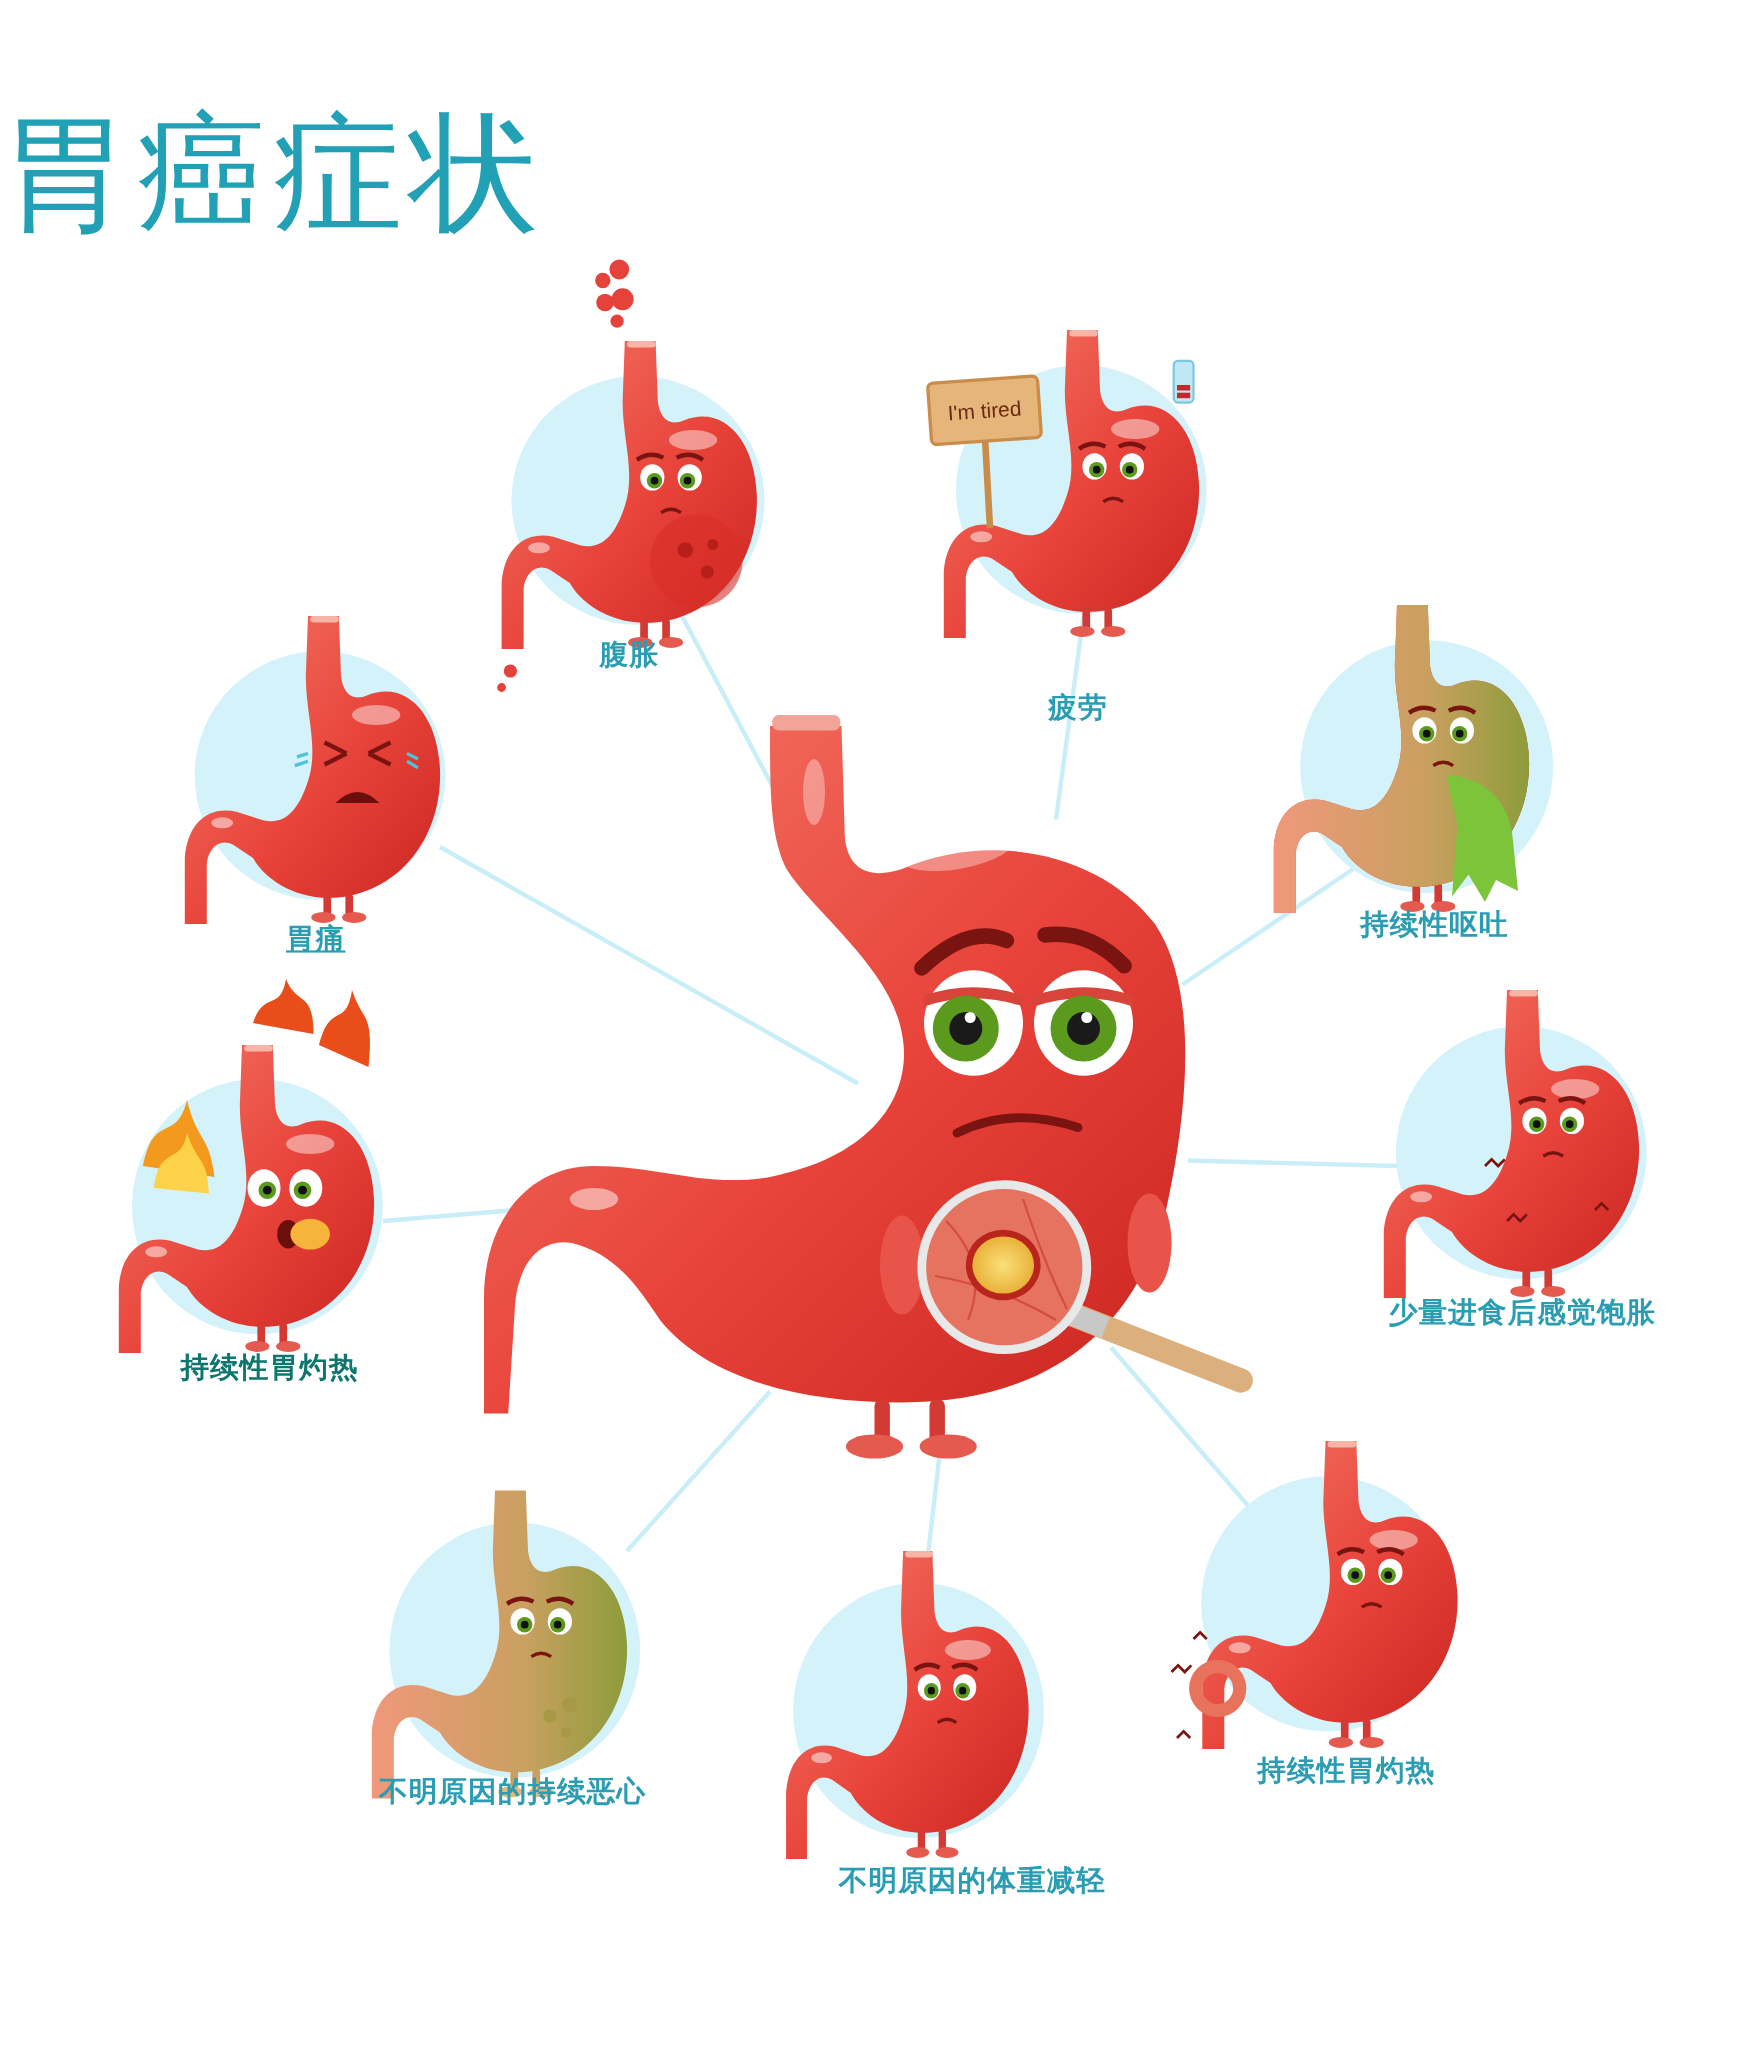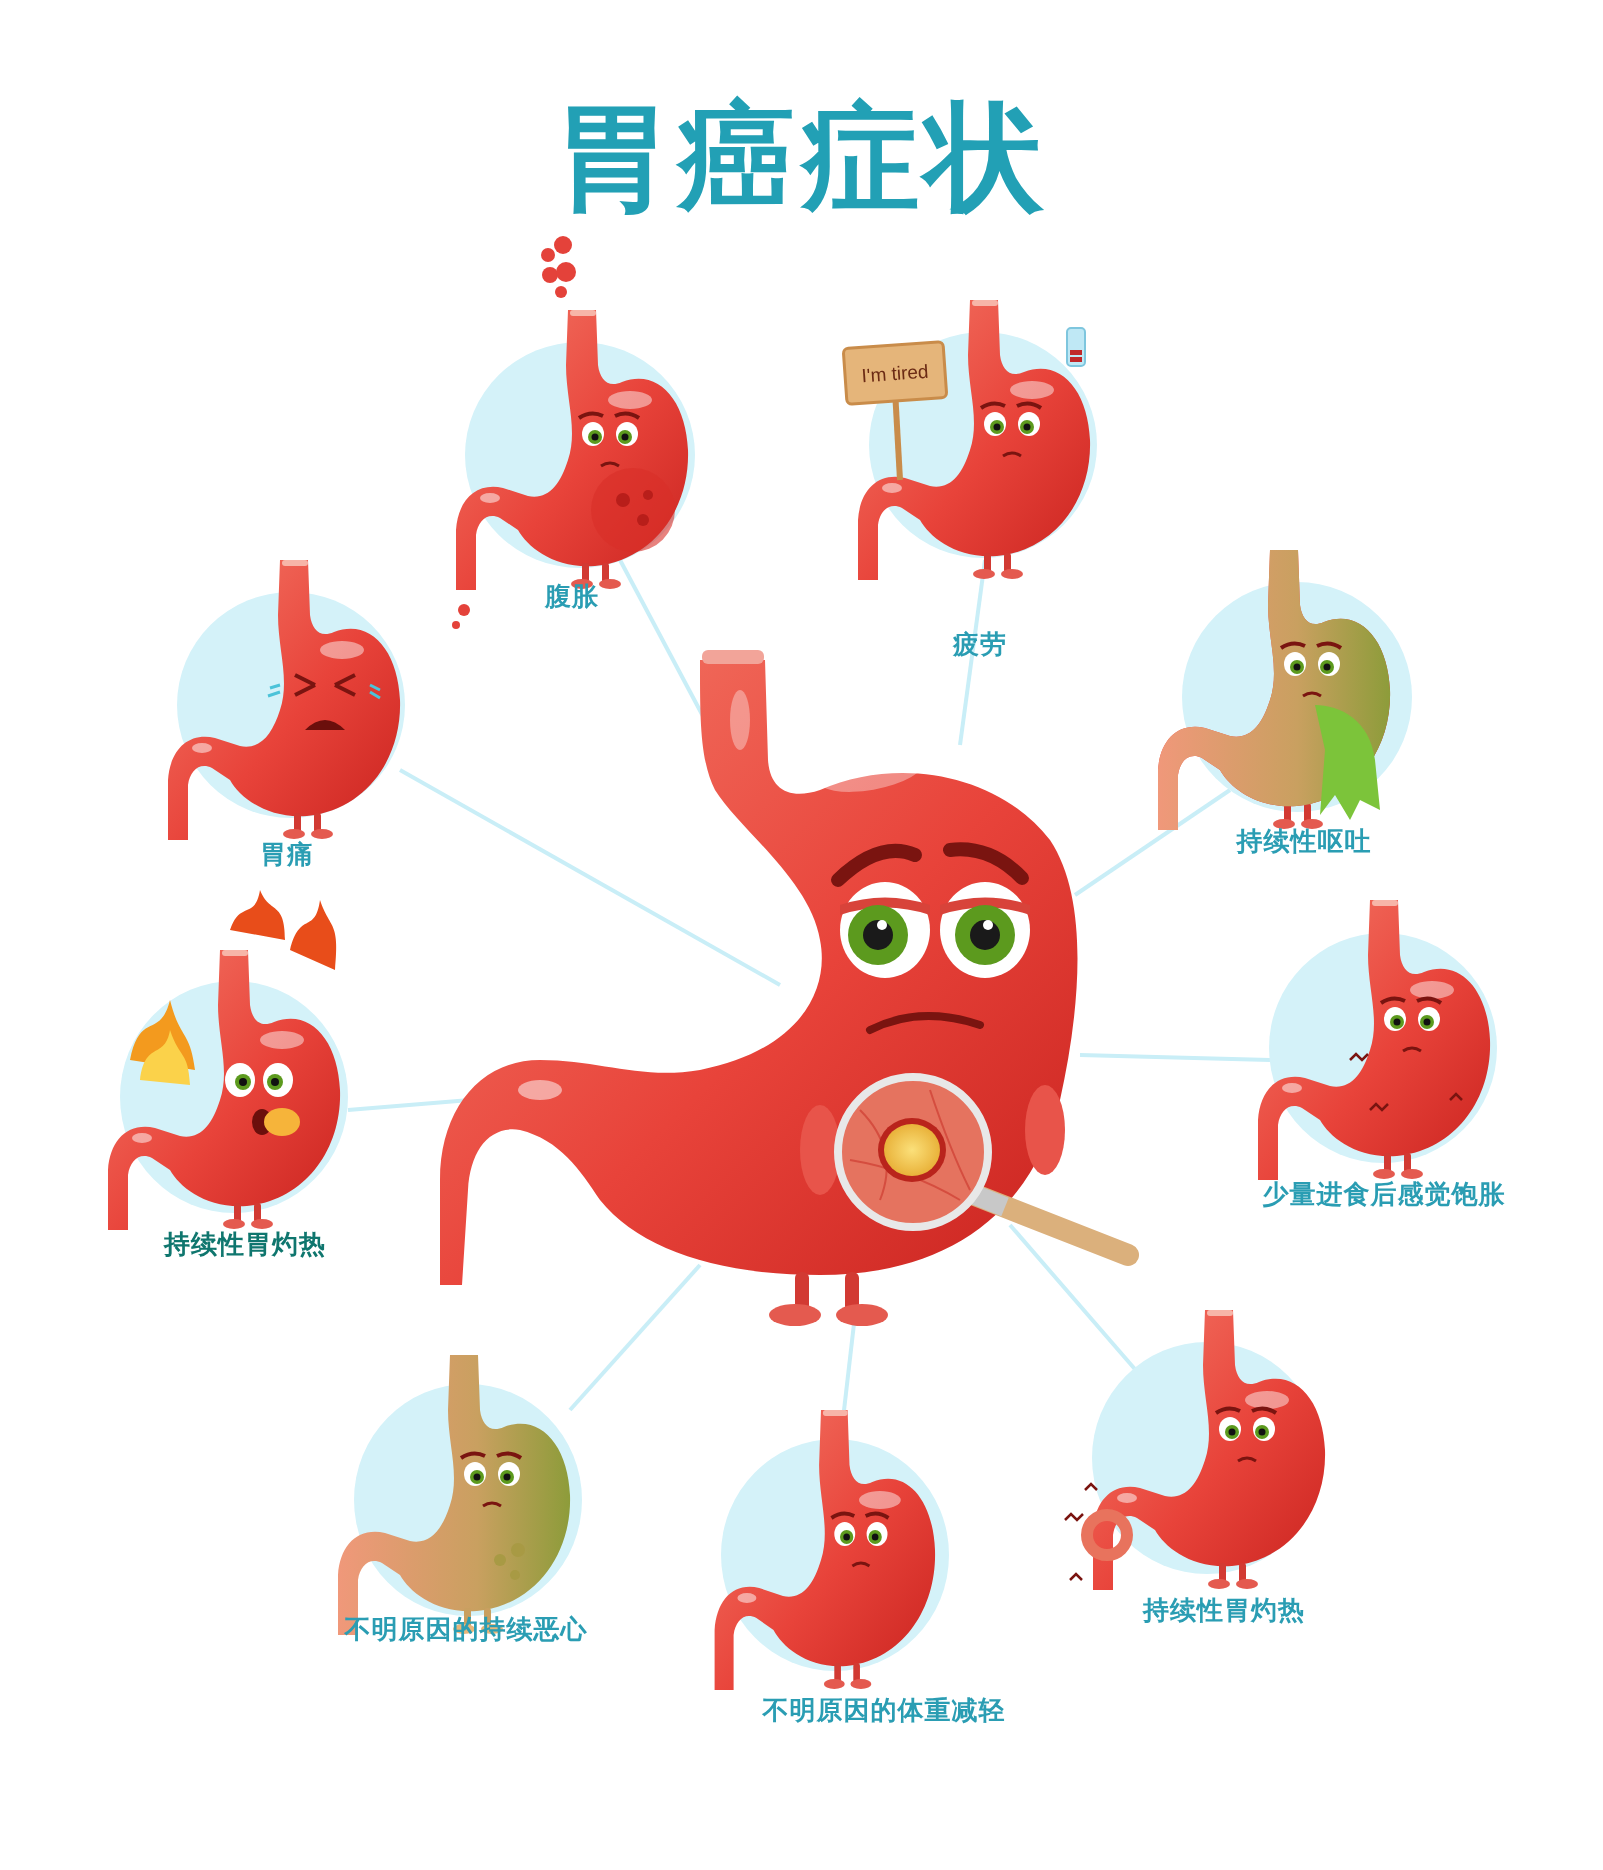--- a/index.html
+++ b/index.html
@@ -1,20 +1,20 @@
 <!DOCTYPE html>
 <html><head>
 <meta charset="utf-8">
 <style>
   html, body { margin: 0; padding: 0; background: #ffffff; }
   body { width: 1603px; height: 1870px; position: relative; overflow: hidden;
          font-family: "DejaVu Sans", "Liberation Sans", sans-serif; }
   #canvas { position: absolute; left: 0; top: 0; width: 1603px; height: 1870px; }
-  .title { position: absolute; left: 0; width: 1603px; top: 92px; text-align: center;
-           font-size: 118px; font-weight: bold; letter-spacing: 6px; line-height: 130px; }
+  .title { position: absolute; left: 0; width: 1603px; top: 92px; 
+           font-size: 118px; font-weight: normal; letter-spacing: 6px; line-height: 130px; }
   .label { position: absolute; font-size: 26px; font-weight: bold; white-space: nowrap;
            line-height: 36px; transform: translateX(-50%); letter-spacing: 1px; }
   .sign-text { font-family: "Liberation Sans", sans-serif; }
 </style>
 </head>
 <body>
 
 <svg id="canvas" viewBox="0 0 1603 1870" xmlns="http://www.w3.org/2000/svg">
   <defs>
     <linearGradient id="gRed" x1="0" y1="0" x2="1" y2="1">
@@ -214,19 +214,19 @@
     <rect x="845" y="1272" width="14" height="40" rx="6" fill="#d23a33"></rect>
     <ellipse cx="795" cy="1315" rx="26" ry="11" fill="#e45a4f"></ellipse>
     <ellipse cx="862" cy="1315" rx="26" ry="11" fill="#e45a4f"></ellipse>
   </g>
 </svg>
 
 <h1 class="title" style="color:#22a0b5; margin:0;">胃癌症状</h1>
 
 <div class="label" style="left:572px; top:578px; color:#2a9db3;">腹胀</div>
 <div class="label" style="left:980px; top:578px; color:#2a9db3;margin-top:48px;">疲劳</div>
-<div class="label" style="left:287px; top:836px; color:#2a9db3;">胃痛</div>
+<div class="label" style="left:287px; top:836px; color:#2a9db3;text-decoration:underline;">胃痛</div>
 <div class="label" style="left:1304px; top:823px; color:#2a9db3;">持续性呕吐</div>
 <div class="label" style="left:245px; top:1226px; color:#0f766e;">持续性胃灼热</div>
 <div class="label" style="left:1384px; top:1176px; color:#2a9db3;">少量进食后感觉饱胀</div>
 <div class="label" style="left:466px; top:1611px; color:#2a9db3;">不明原因的持续恶心</div>
 <div class="label" style="left:884px; top:1692px; color:#2a9db3;">不明原因的体重减轻</div>
 <div class="label" style="left:1224px; top:1592px; color:#2a9db3;">持续性胃灼热</div>
 
 </body></html>

